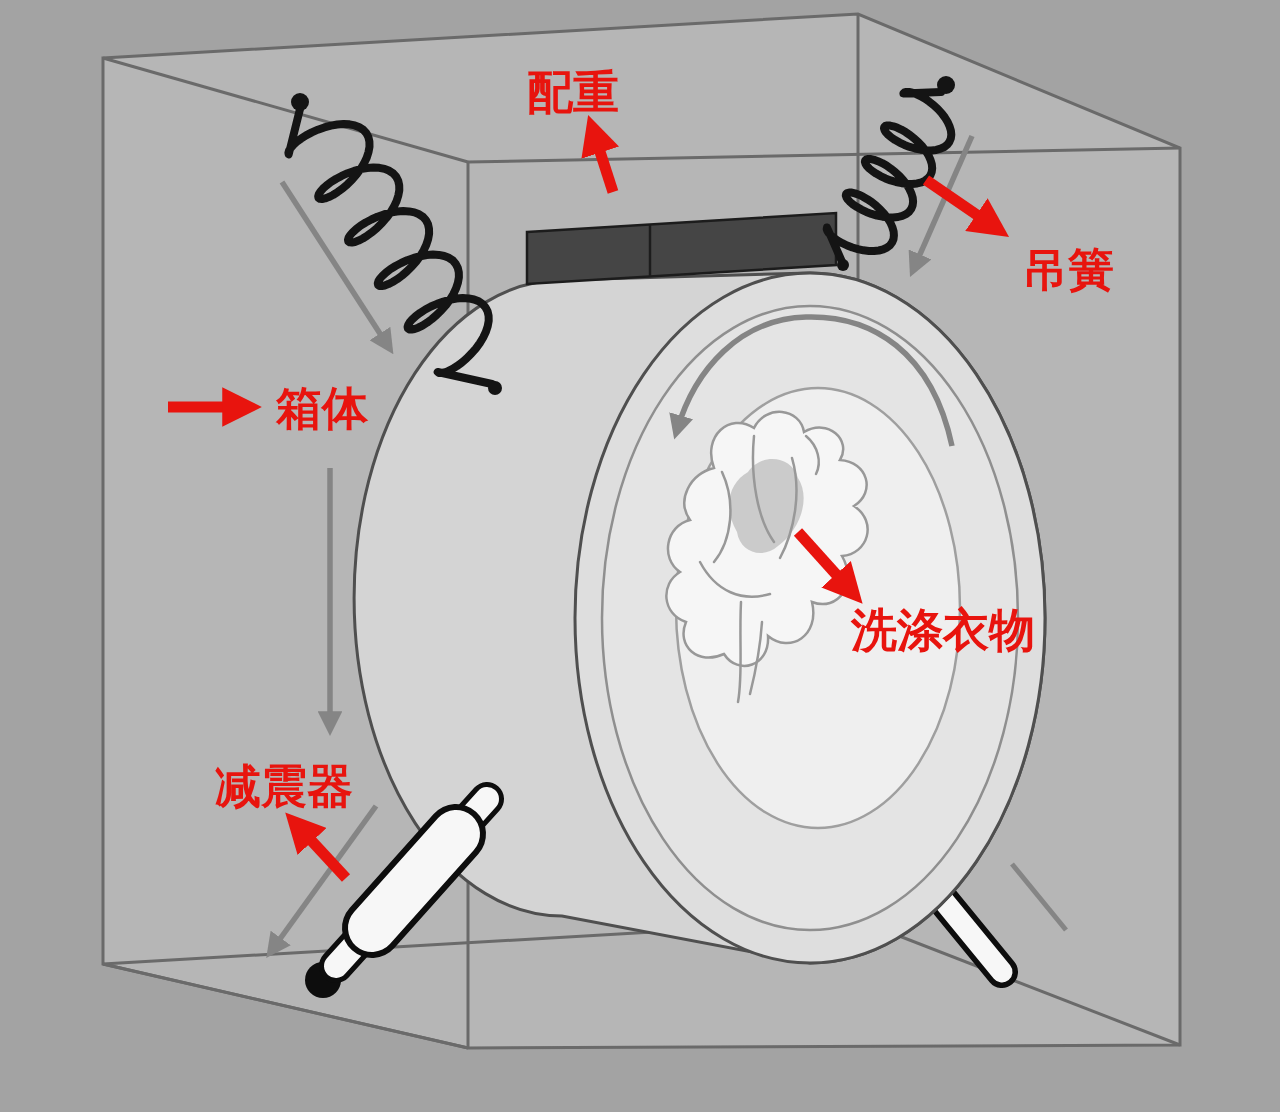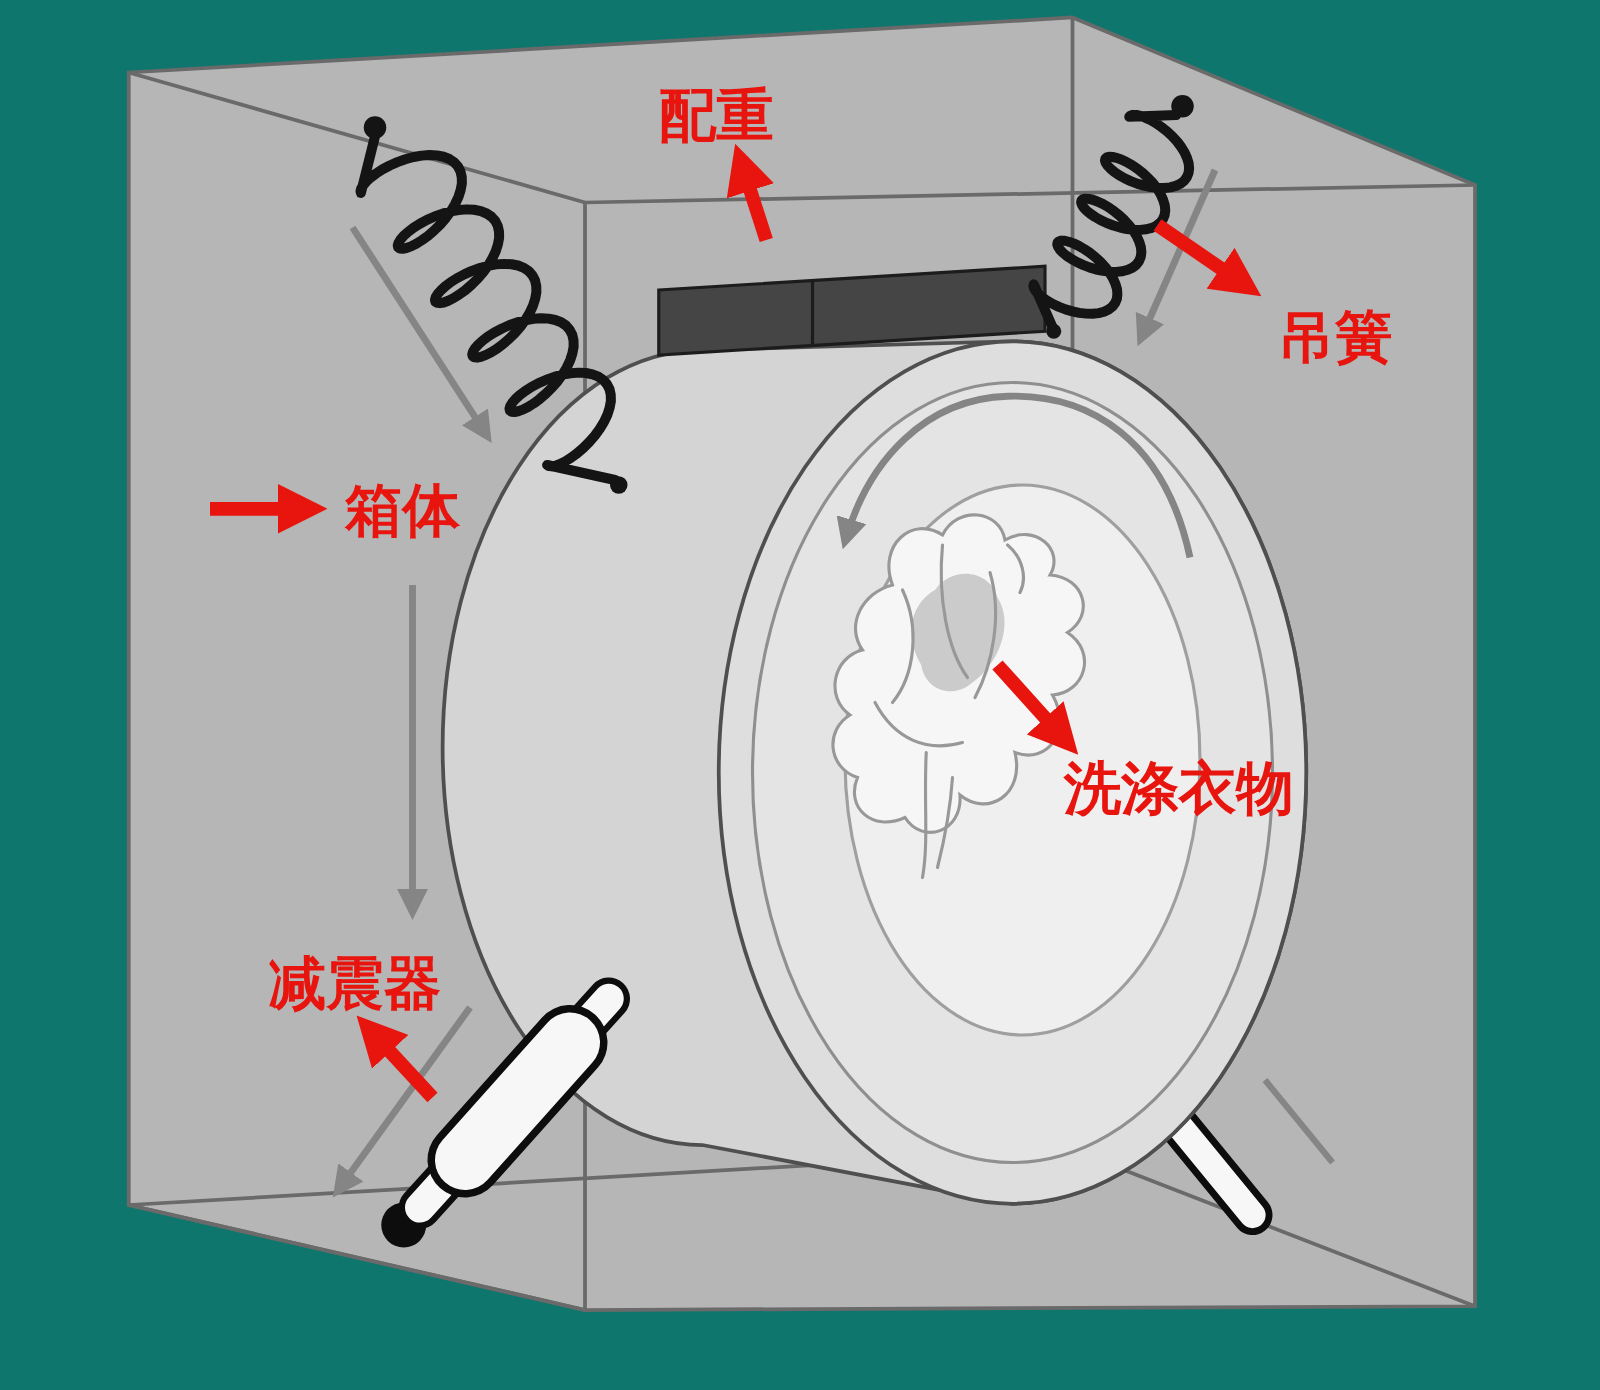--- a/index.html
+++ b/index.html
@@ -1,16 +1,16 @@
 <!DOCTYPE html>
 <html><head>
 <meta charset="utf-8">
 <style>
   html,body{margin:0;padding:0;background:#ffffff;}
-  .stage{position:relative;width:1280px;height:1112px;background:#0f766e;overflow:hidden;}
+  .stage{position:relative;width:1280px;height:1112px;background:#a3a3a3;overflow:hidden;}
   svg{position:absolute;inset:0;}
   text{font-family:"DejaVu Sans", sans-serif;font-weight:700;}
 </style>
 </head>
 <body>
 
 <div class="stage">
 <svg viewBox="0 0 1280 1112" width="1280" height="1112">
   <defs>
     <marker id="redhead" viewBox="0 0 10 10" refX="6" refY="5" markerWidth="3.6" markerHeight="3.6" orient="auto-start-reverse">

